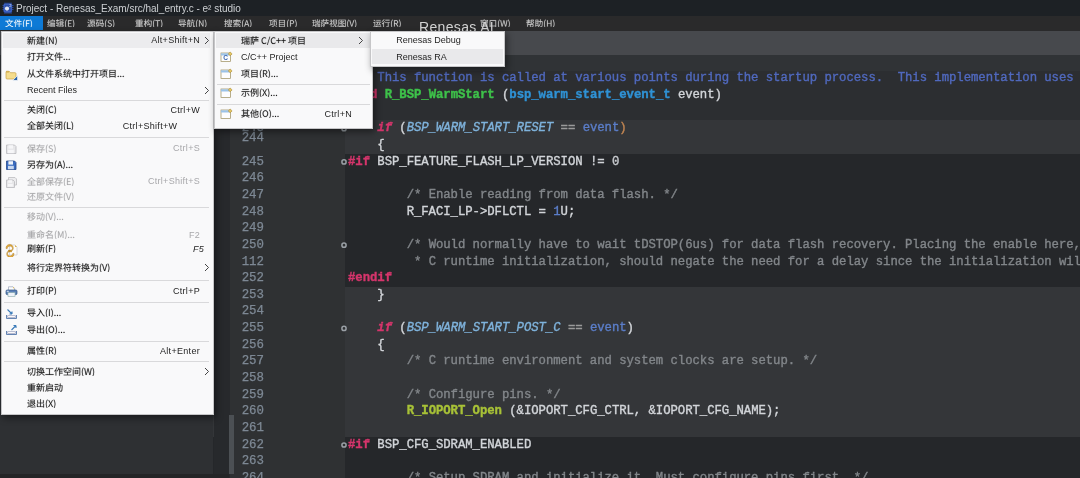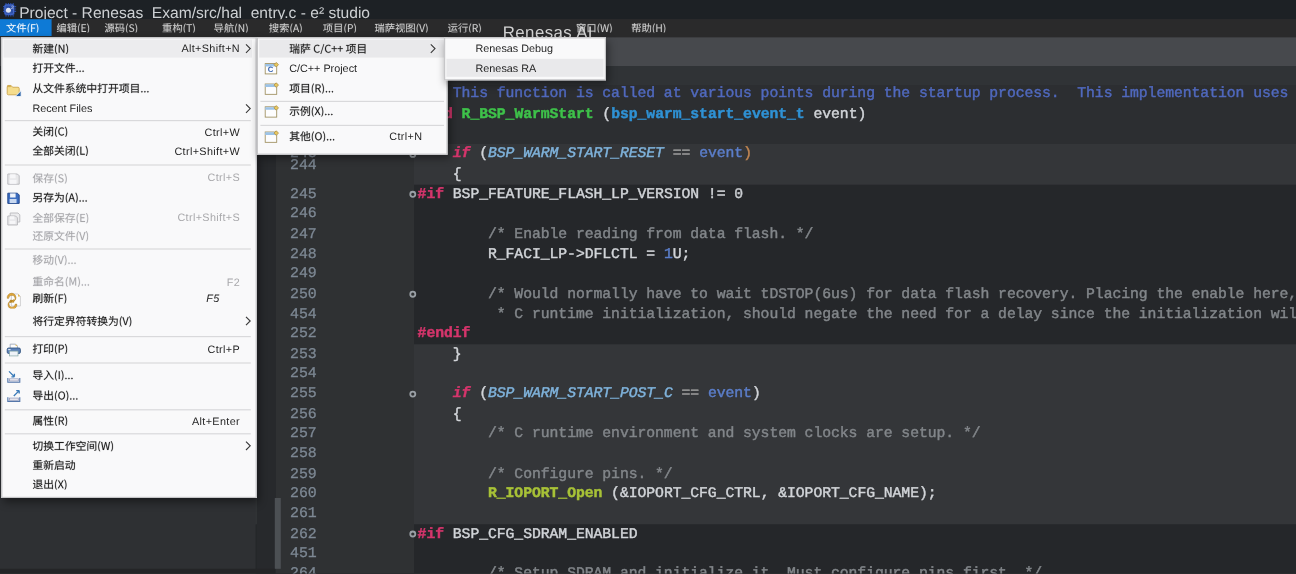--- a/index.html
+++ b/index.html
@@ -127,53 +127,53 @@
 <div class="code" style="top:436.67px"><span class="k">#if</span> BSP_CFG_SDRAM_ENABLED</div>
 <div class="code" style="top:469.97px">        <span class="cm">/* Setup SDRAM and initialize it. Must configure pins first. */</span></div>
 <div class="ln" style="top:120.33px">243</div>
 <div class="ln" style="top:130px">244</div>
 <div class="ln" style="top:153.62px">245</div>
 <div class="ln" style="top:170.28px">246</div>
 <div class="ln" style="top:186.93px">247</div>
 <div class="ln" style="top:203.57px">248</div>
 <div class="ln" style="top:220.23px">249</div>
 <div class="ln" style="top:236.88px">250</div>
-<div class="ln" style="top:253.52px">454</div>
+<div class="ln" style="top:253.52px">112</div>
 <div class="ln" style="top:270.18px">252</div>
 <div class="ln" style="top:286.82px">253</div>
 <div class="ln" style="top:303.47px">254</div>
 <div class="ln" style="top:320.12px">255</div>
 <div class="ln" style="top:336.77px">256</div>
 <div class="ln" style="top:353.42px">257</div>
 <div class="ln" style="top:370.07px">258</div>
 <div class="ln" style="top:386.72px">259</div>
 <div class="ln" style="top:403.38px">260</div>
 <div class="ln" style="top:420.02px">261</div>
 <div class="ln" style="top:436.67px">262</div>
-<div class="ln" style="top:453.32px">451</div>
+<div class="ln" style="top:453.32px">263</div>
 <div class="ln" style="top:469.97px">264</div>
 <svg width="1080" height="478" style="position:absolute;left:0;top:0">
     <circle cx="344" cy="128.7" r="2.1" fill="none" stroke="#9aa0a6" stroke-width="1.5"></circle>
     <circle cx="344" cy="161.9" r="2.1" fill="none" stroke="#9aa0a6" stroke-width="1.5"></circle>
     <circle cx="344" cy="245.2" r="2.1" fill="none" stroke="#9aa0a6" stroke-width="1.5"></circle>
     <circle cx="344" cy="328.4" r="2.1" fill="none" stroke="#9aa0a6" stroke-width="1.5"></circle>
     <circle cx="344" cy="445.0" r="2.1" fill="none" stroke="#9aa0a6" stroke-width="1.5"></circle>
   </svg>
 <div style="position:absolute;left:0px;top:0px;width:1080px;height:15.5px;background:#1d2125;"></div>
 <svg width="12" height="12" style="position:absolute;left:2px;top:2px">
     <g stroke="#2b4ea8" stroke-width="0.9">
       <path d="M3 0.5 v2 M5 0.5 v2 M7 0.5 v2 M9 0.5 v2 M3 10 v2 M5 10 v2 M7 10 v2 M9 10 v2"></path>
       <path d="M0.5 3.5 h2 M0.5 5.5 h2 M0.5 7.5 h2 M9.5 3.5 h2 M9.5 5.5 h2 M9.5 7.5 h2"></path>
     </g>
     <rect x="1.5" y="1.5" width="8.6" height="9.2" rx="1.4" fill="#2b4ea8"></rect>
     <rect x="2.2" y="2.2" width="7" height="7.6" rx="1" fill="none" stroke="#4a6fd0" stroke-width="0.8"></rect>
     <circle cx="5" cy="6.6" r="2.1" fill="#dfe5f2"></circle>
     <text x="7.2" y="5.4" font-size="4" fill="#dfe5f2" font-family="Liberation Sans">2</text>
   </svg>
-<div class="ab" style="left:16px;top:3.2px;font-size:13px;color:#cdd0d3;">Project - Renesas_Exam/src/hal_entry.c - e² studio</div>
+<div class="ab" style="left:16px;top:3.2px;font-size:10px;color:#cdd0d3;">Project - Renesas_Exam/src/hal_entry.c - e² studio</div>
 <div style="position:absolute;left:0px;top:15.5px;width:1080px;height:15.3px;background:#2a2a2b;"></div>
 <div style="position:absolute;left:0px;top:15.8px;width:43px;height:14.7px;background:#0e7ad6;"></div>
 <svg width="27.76" height="8.60" viewBox="0 0 3228 1000" style="position:absolute;left:5.2px;top:18.9px;">
     <g transform="translate(0,880) scale(1,-1)" fill="#ffffff" stroke="#ffffff" stroke-width="16">
       <use href="#g_6587" x="0"></use>
       <use href="#g_4ef6" x="1000"></use>
       <use href="#g_28" x="2000"></use>
       <use href="#g_46" x="2338"></use>
       <use href="#g_29" x="2890"></use>
     </g>
@@ -344,21 +344,21 @@
     <g transform="translate(0,880) scale(1,-1)" fill="#1f1f1f" stroke="#1f1f1f" stroke-width="16">
       <use href="#g_5168" x="0"></use>
       <use href="#g_90e8" x="1000"></use>
       <use href="#g_5173" x="2000"></use>
       <use href="#g_95ed" x="3000"></use>
       <use href="#g_28" x="4000"></use>
       <use href="#g_4c" x="4338"></use>
       <use href="#g_29" x="4881"></use>
     </g>
   </svg>
-<div class="sc" style="left:100px;top:121.1px;width:100px;color:#1f1f1f;">Ctrl+Shift+W</div>
+<div class="sc" style="left:100px;top:121.1px;width:100px;color:#1f1f1f;text-align:center;">Ctrl+Shift+W</div>
 <svg width="29.45" height="9.00" viewBox="0 0 3272 1000" style="position:absolute;left:27px;top:143.70000000000002px;">
     <g transform="translate(0,880) scale(1,-1)" fill="#a8a8ab" stroke="#a8a8ab" stroke-width="16">
       <use href="#g_4fdd" x="0"></use>
       <use href="#g_5b58" x="1000"></use>
       <use href="#g_28" x="2000"></use>
       <use href="#g_53" x="2338"></use>
       <use href="#g_29" x="2934"></use>
     </g>
   </svg>
 <svg width="12" height="12" style="position:absolute;left:5px;top:142.8px">
@@ -448,21 +448,21 @@
       <use href="#g_46" x="2338"></use>
       <use href="#g_29" x="2890"></use>
     </g>
   </svg>
 <svg width="13" height="14" style="position:absolute;left:5px;top:243.0px">
     <path d="M4.5 2 h5.5 l2 2 v8 h-7.5 z" fill="#fdfdfd" stroke="#c9c9cc" stroke-width="0.7"></path>
     <path d="M10 2 l2 2 h-2 z" fill="#e3b84e"></path>
     <path d="M2.2 6.8 a2.7 2.7 0 1 1 2.6 2.8 l0.9-1 -2.2-0.3 0.3 2.3 0.7-0.8 a3.6 3.6 0 1 0-3.4-3z" fill="#e3a93c" stroke="#b07f1e" stroke-width="0.5" transform="translate(0,-1.2)"></path>
     <path d="M2.2 6.8 a2.7 2.7 0 1 1 2.6 2.8 l0.9-1 -2.2-0.3 0.3 2.3 0.7-0.8 a3.6 3.6 0 1 0-3.4-3z" fill="#e3a93c" stroke="#b07f1e" stroke-width="0.5" transform="translate(1,3.2) rotate(180 4.5 7)"></path>
   </svg>
-<div class="sc" style="left:83px;top:243.6px;width:100px;color:#1f1f1f;font-style:italic;">F5</div>
+<div class="sc" style="left:104px;top:243.6px;width:100px;color:#1f1f1f;font-style:italic;">F5</div>
 <svg width="83.26" height="9.00" viewBox="0 0 9251 1000" style="position:absolute;left:27px;top:262.9px;">
     <g transform="translate(0,880) scale(1,-1)" fill="#1f1f1f" stroke="#1f1f1f" stroke-width="16">
       <use href="#g_5c06" x="0"></use>
       <use href="#g_884c" x="1000"></use>
       <use href="#g_5b9a" x="2000"></use>
       <use href="#g_754c" x="3000"></use>
       <use href="#g_7b26" x="4000"></use>
       <use href="#g_8f6c" x="5000"></use>
       <use href="#g_6362" x="6000"></use>
       <use href="#g_4e3a" x="7000"></use>

